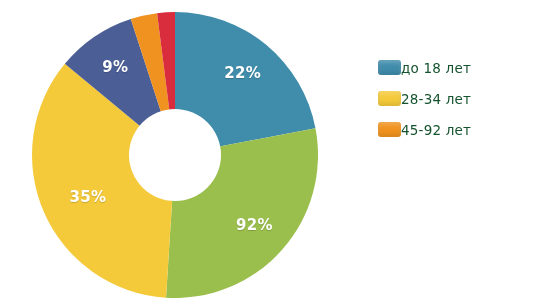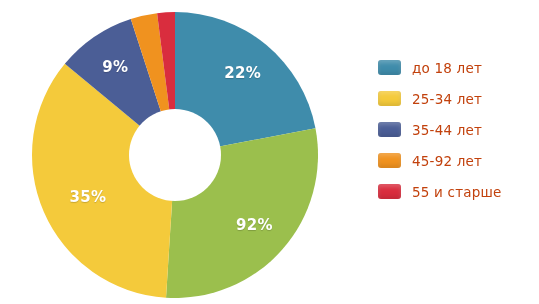--- a/index.html
+++ b/index.html
@@ -62,23 +62,22 @@
   }
   .legend-swatch {
     width: 23px;
     height: 15px;
     border-radius: 3px;
     flex: 0 0 auto;
     box-shadow: inset 0 -3px 4px rgba(0,0,0,0.10),
                 inset 0 3px 4px rgba(255,255,255,0.22);
   }
   .legend-text {
-    margin-left: 11px;
     font-size: 13.5px;
-    color: #c2410c;
+    color: #14532d;
     white-space: nowrap;
     letter-spacing: 0.2px;
   }
 </style>
 </head>
 <body style="background: rgb(255, 255, 255);">
 
 <div id="figure">
 
   <div id="donut-area">
@@ -102,29 +101,21 @@
   </div>
 
   <div id="legend">
 
   <div class="legend-row">
         <span class="legend-swatch" style="background: rgb(63, 140, 171);"></span>
         <span class="legend-text">до 18 лет</span>
       </div>
       <div class="legend-row">
         <span class="legend-swatch" style="background: rgb(244, 202, 59);"></span>
-        <span class="legend-text">25-34 лет</span>
-      </div>
-      <div class="legend-row">
-        <span class="legend-swatch" style="background: rgb(75, 94, 150);"></span>
-        <span class="legend-text">35-44 лет</span>
+        <span class="legend-text">28-34 лет</span>
       </div>
       <div class="legend-row">
         <span class="legend-swatch" style="background: rgb(240, 146, 31);"></span>
         <span class="legend-text">45-92 лет</span>
-      </div>
-      <div class="legend-row">
-        <span class="legend-swatch" style="background: rgb(217, 45, 62);"></span>
-        <span class="legend-text">55 и старше</span>
       </div>
     </div>
 
 </div>
 
 </body></html>

